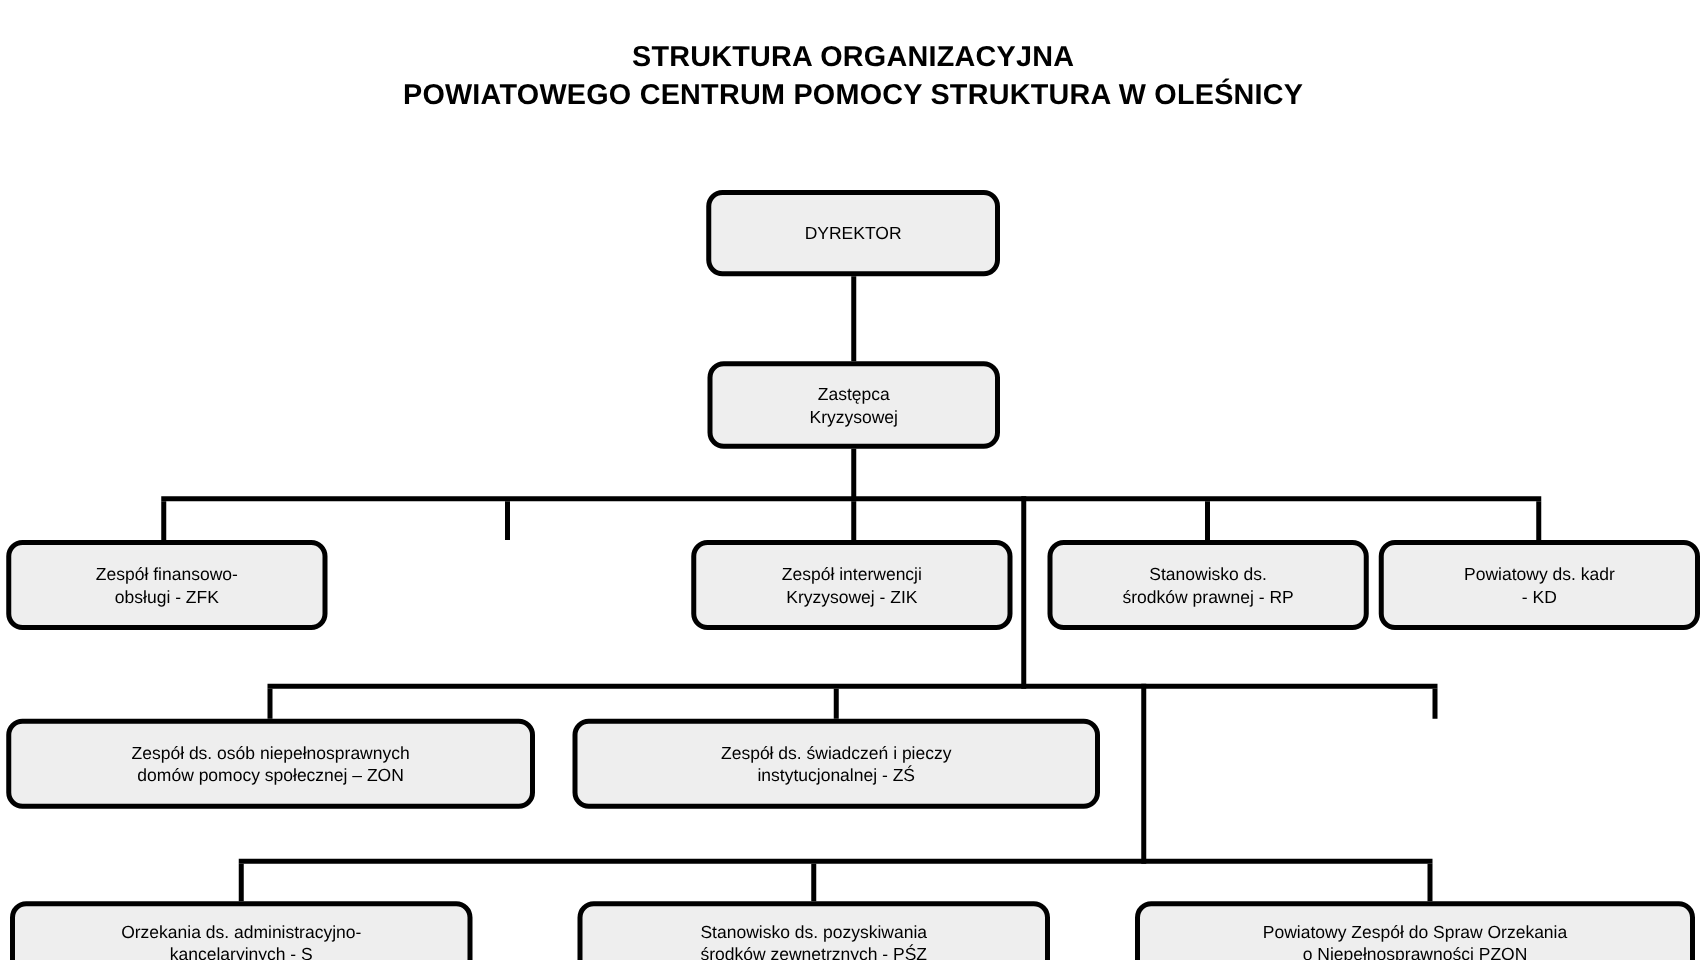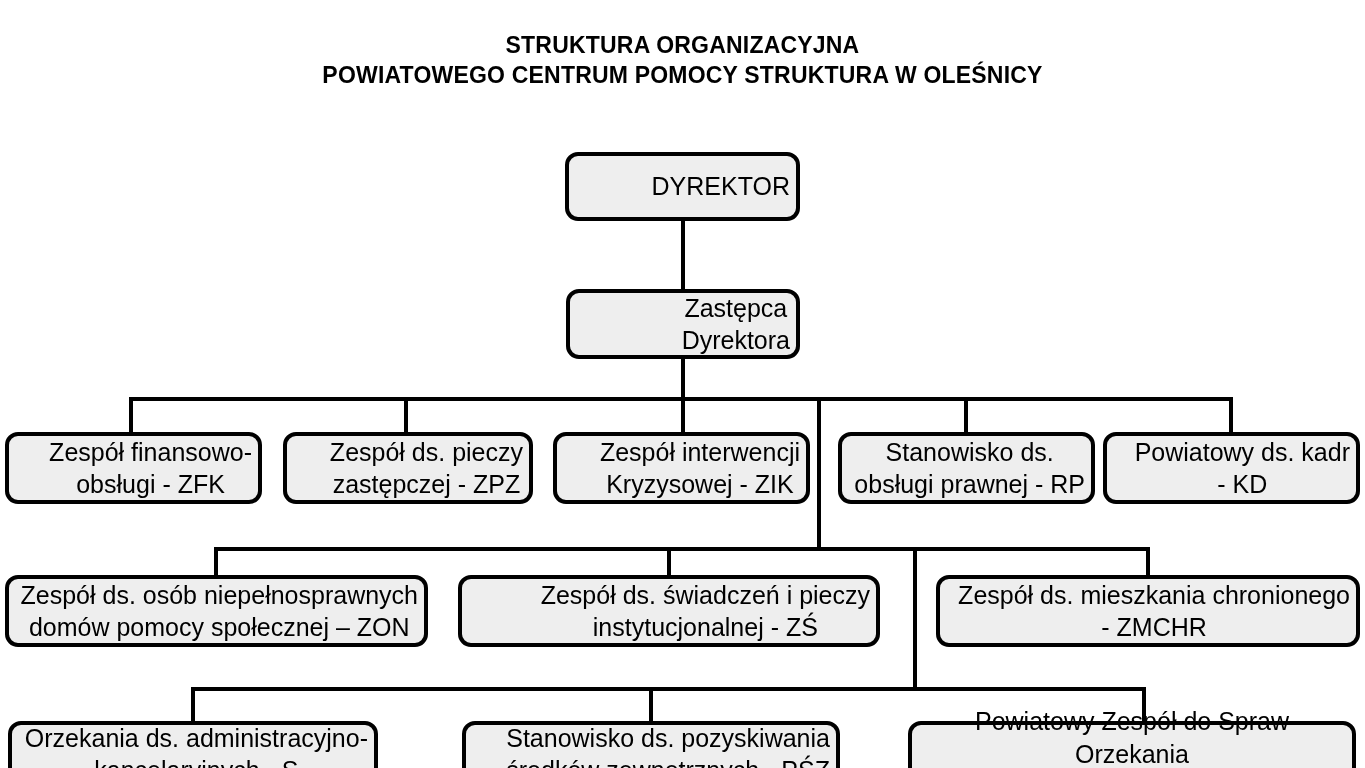--- a/index.html
+++ b/index.html
@@ -19,22 +19,22 @@
   .title{
     position:absolute;left:0;top:6px;width:1365px;
     text-align:center;font-weight:bold;font-size:23px;line-height:1.32;
     letter-spacing:0.2px;
   }
   .node{
     position:absolute;box-sizing:border-box;
     background:var(--box-fill);
     border:4px solid var(--box-border);
     border-radius:13px;
-    display:flex;align-items:center;justify-content:flex-end;
-    text-align:center;font-size:25px;line-height:1.3;
+    display:flex;align-items:center;justify-content:center;
+    text-align:center;font-size:14px;line-height:1.3;
   }
   .node span{white-space:pre-line;display:block;padding:0 6px;}
   .line{position:absolute;background:var(--connector);}
 </style>
 </head>
 <body>
 
 <div class="chart">
 
   <div class="title">
@@ -60,55 +60,47 @@
   <div class="line" style="left:191px;top:667px;width:4px;height:30px"></div>
   <div class="line" style="left:649px;top:667px;width:4px;height:30px"></div>
   <div class="line" style="left:1142px;top:667px;width:4px;height:30px"></div>
 
   <div class="node" style="left:565px;top:128px;width:235px;height:69px">
     <span>DYREKTOR</span>
   </div>
 
   <div class="node" style="left:566px;top:265px;width:234px;height:70px">
     <span>Zastępca
-Dyrektora</span>
+Kryzysowej</span>
   </div>
 
   <div class="node" style="left:5px;top:408px;width:257px;height:72px">
     <span>Zespół finansowo-
 obsługi - ZFK</span>
-  </div>
-  <div class="node" style="left:283px;top:408px;width:250px;height:72px">
-    <span>Zespół ds. pieczy
-zastępczej - ZPZ</span>
   </div>
   <div class="node" style="left:553px;top:408px;width:257px;height:72px">
     <span>Zespół interwencji
 Kryzysowej - ZIK</span>
   </div>
   <div class="node" style="left:838px;top:408px;width:257px;height:72px">
     <span>Stanowisko ds.
-obsługi prawnej - RP</span>
+środków prawnej - RP</span>
   </div>
   <div class="node" style="left:1103px;top:408px;width:257px;height:72px">
     <span>Powiatowy ds. kadr
 - KD</span>
   </div>
 
   <div class="node" style="left:5px;top:551px;width:423px;height:72px">
     <span>Zespół ds. osób niepełnosprawnych
 domów pomocy społecznej – ZON</span>
   </div>
   <div class="node" style="left:458px;top:551px;width:422px;height:72px">
     <span>Zespół ds. świadczeń i pieczy
 instytucjonalnej - ZŚ</span>
-  </div>
-  <div class="node" style="left:936px;top:551px;width:424px;height:72px">
-    <span>Zespół ds. mieszkania chronionego
-- ZMCHR</span>
   </div>
 
   <div class="node" style="left:8px;top:697px;width:370px;height:66px">
     <span>Orzekania ds. administracyjno-
 kancelaryjnych - S</span>
   </div>
   <div class="node" style="left:462px;top:697px;width:378px;height:66px">
     <span>Stanowisko ds. pozyskiwania
 środków zewnętrznych - PŚZ</span>
   </div>

